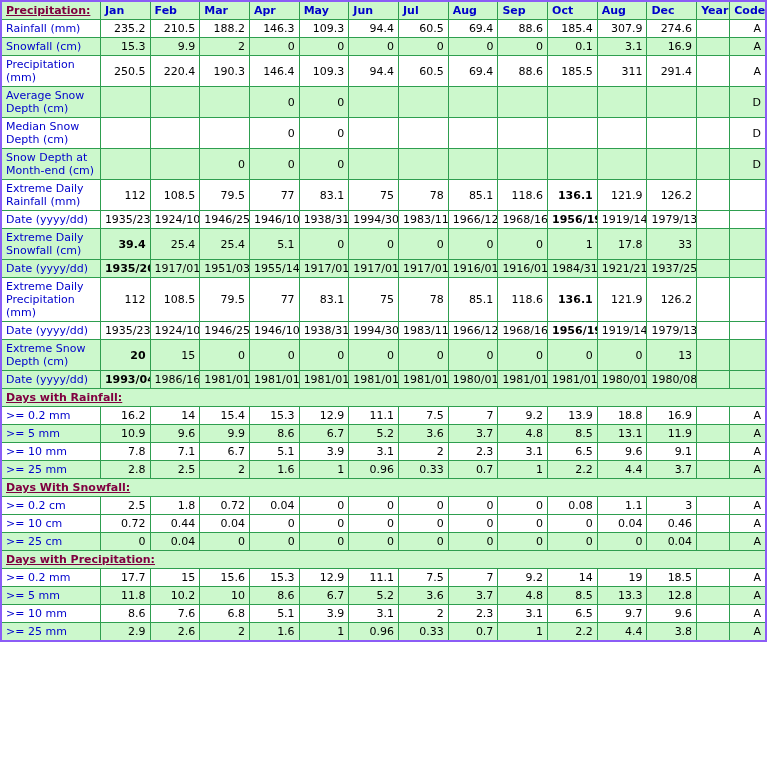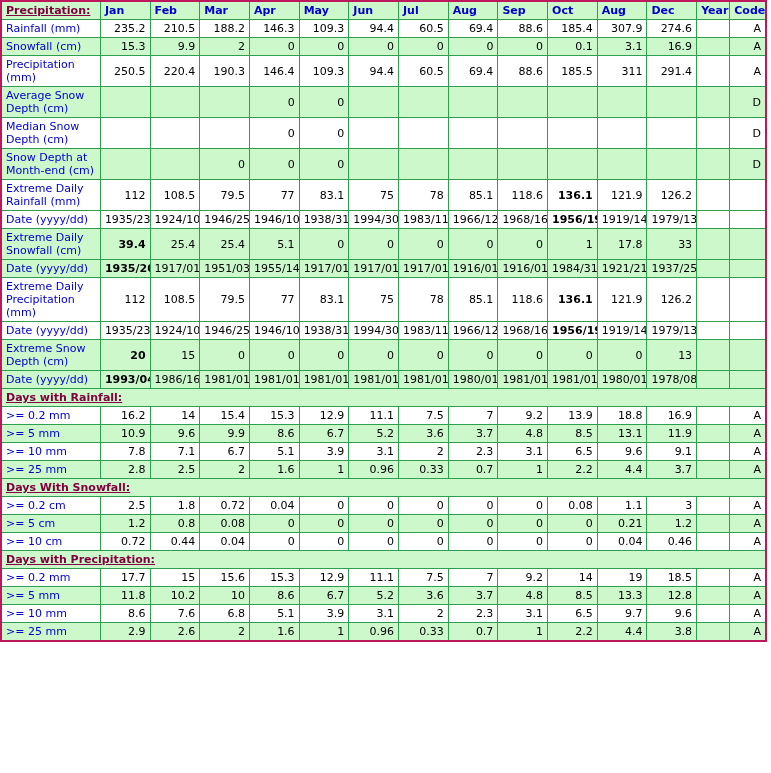--- a/index.html
+++ b/index.html
@@ -9,21 +9,21 @@
   }
   body {
     font-family: "DejaVu Sans", "Liberation Sans", sans-serif;
     font-size: 11px;
     color: #000000;
   }
   #climate-table {
     border-collapse: collapse;
     width: 767px;
     table-layout: fixed;
-    border: 2px solid #be185d;
+    border: 2px solid #8b5cf6;
   }
   #climate-table td, #climate-table th {
     border: 1px solid #2e9e4f;
     padding: 2px 4px;
     font-size: 11px;
     line-height: 13px;
     vertical-align: middle;
     overflow: hidden;
     white-space: normal;
   }
@@ -333,21 +333,21 @@
         <td class="num">1986/16+</td>
         <td class="num">1981/01+</td>
         <td class="num">1981/01+</td>
         <td class="num">1981/01+</td>
         <td class="num">1981/01+</td>
         <td class="num">1981/01+</td>
         <td class="num">1980/01+</td>
         <td class="num">1981/01+</td>
         <td class="num">1981/01+</td>
         <td class="num">1980/01+</td>
-        <td class="num">1978/08</td>
+        <td class="num">1980/08</td>
         <td class="num"></td>
         <td class="num code"></td>
       </tr>
       <tr class="section">
         <td colspan="15">Days with Rainfall:</td>
       </tr>
       <tr class="plain">
         <td class="rlabel mid">&gt;= 0.2 mm</td>
         <td class="num">16.2</td>
         <td class="num">14</td>
@@ -428,51 +428,51 @@
         <td class="num">0</td>
         <td class="num">0</td>
         <td class="num">0</td>
         <td class="num">0</td>
         <td class="num">0.08</td>
         <td class="num">1.1</td>
         <td class="num">3</td>
         <td class="num"></td>
         <td class="num code">A</td>
       </tr>
-      <tr class="shade">
-        <td class="rlabel mid">&gt;= 5 cm</td>
-        <td class="num">1.2</td>
-        <td class="num">0.8</td>
-        <td class="num">0.08</td>
-        <td class="num">0</td>
-        <td class="num">0</td>
-        <td class="num">0</td>
-        <td class="num">0</td>
-        <td class="num">0</td>
-        <td class="num">0</td>
-        <td class="num">0</td>
-        <td class="num">0.21</td>
-        <td class="num">1.2</td>
-        <td class="num"></td>
-        <td class="num code">A</td>
-      </tr>
       <tr class="plain">
         <td class="rlabel mid">&gt;= 10 cm</td>
         <td class="num">0.72</td>
         <td class="num">0.44</td>
         <td class="num">0.04</td>
         <td class="num">0</td>
         <td class="num">0</td>
         <td class="num">0</td>
         <td class="num">0</td>
         <td class="num">0</td>
         <td class="num">0</td>
         <td class="num">0</td>
         <td class="num">0.04</td>
         <td class="num">0.46</td>
+        <td class="num"></td>
+        <td class="num code">A</td>
+      </tr>
+      <tr class="shade">
+        <td class="rlabel mid">&gt;= 25 cm</td>
+        <td class="num">0</td>
+        <td class="num">0.04</td>
+        <td class="num">0</td>
+        <td class="num">0</td>
+        <td class="num">0</td>
+        <td class="num">0</td>
+        <td class="num">0</td>
+        <td class="num">0</td>
+        <td class="num">0</td>
+        <td class="num">0</td>
+        <td class="num">0</td>
+        <td class="num">0.04</td>
         <td class="num"></td>
         <td class="num code">A</td>
       </tr>
       <tr class="section">
         <td colspan="15">Days with Precipitation:</td>
       </tr>
       <tr class="plain">
         <td class="rlabel mid">&gt;= 0.2 mm</td>
         <td class="num">17.7</td>
         <td class="num">15</td>

